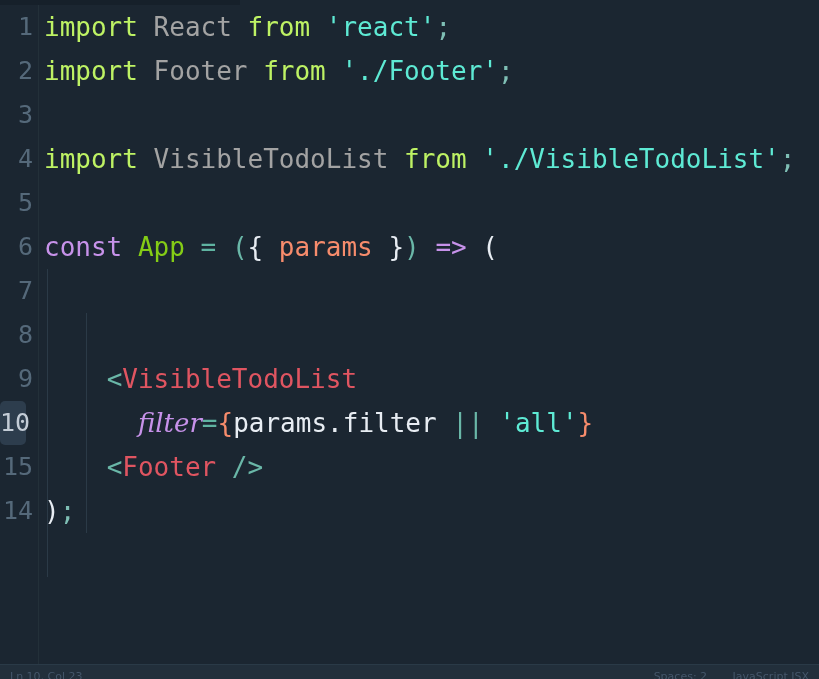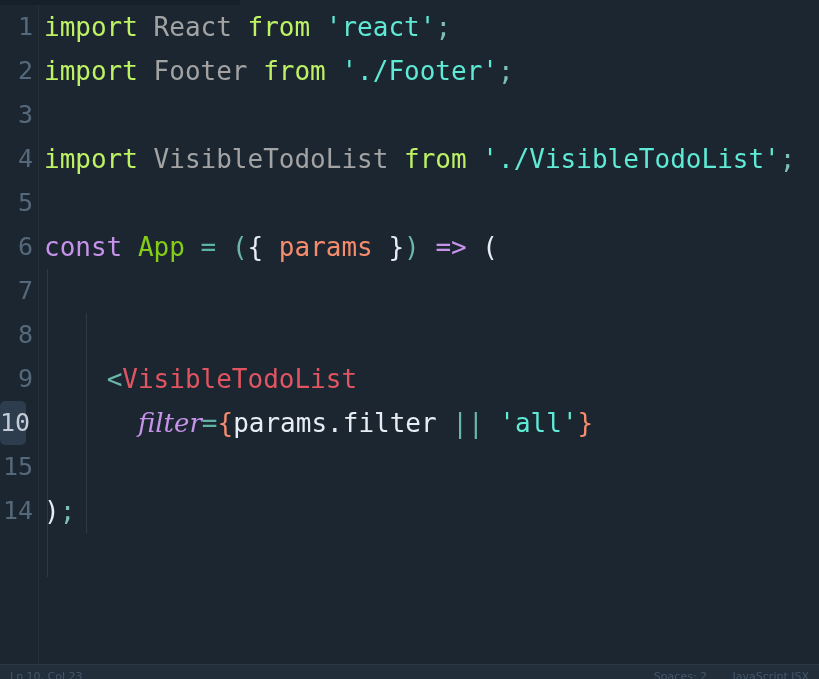--- a/index.html
+++ b/index.html
@@ -97,21 +97,21 @@
         <div class="row"><span class="ln">1</span><span class="code"><span class="t-kw">import</span><span class="t-id"> </span><span class="t-id">React</span><span class="t-id"> </span><span class="t-kw">from</span><span class="t-id"> </span><span class="t-str">'react'</span><span class="t-punc">;</span></span></div>
         <div class="row"><span class="ln">2</span><span class="code"><span class="t-kw">import</span><span class="t-id"> </span><span class="t-id">Footer</span><span class="t-id"> </span><span class="t-kw">from</span><span class="t-id"> </span><span class="t-str">'./Footer'</span><span class="t-punc">;</span></span></div>
         <div class="row"><span class="ln">3</span></div>
         <div class="row"><span class="ln">4</span><span class="code"><span class="t-kw">import</span><span class="t-id"> </span><span class="t-id">VisibleTodoList</span><span class="t-id"> </span><span class="t-kw">from</span><span class="t-id"> </span><span class="t-str">'./VisibleTodoList'</span><span class="t-punc">;</span></span></div>
         <div class="row"><span class="ln">5</span><span class="code"></span></div>
         <div class="row"><span class="ln">6</span><span class="code"><span class="t-const">const</span><span class="t-id"> </span><span class="t-fn">App</span><span class="t-id"> </span><span class="t-eq">=</span><span class="t-id"> </span><span class="t-brack">(</span><span class="t-white">{</span><span class="t-id"> </span><span class="t-param">params</span><span class="t-id"> </span><span class="t-white">}</span><span class="t-brack">)</span><span class="t-id"> </span><span class="t-op">=&gt;</span><span class="t-id"> </span><span class="t-white">(</span></span></div>
         <div class="row"><span class="ln">7</span></div>
         <div class="row"><span class="ln">8</span></div>
         <div class="row"><span class="ln">9</span><span class="code"><span class="t-id">    </span><span class="t-brack">&lt;</span><span class="t-tag">VisibleTodoList</span></span></div>
         <div class="row active"><span class="ln">10</span><span class="code"><span class="t-id">      </span><span class="t-attr">filter</span><span class="t-eq">=</span><span class="t-brace">{</span><span class="t-white">params</span><span class="t-white">.</span><span class="t-white">filter</span><span class="t-id"> </span><span class="t-brack">||</span><span class="t-id"> </span><span class="t-str">'all'</span><span class="t-brace">}</span></span></div>
-        <div class="row"><span class="ln">15</span></div>
+        <div class="row"><span class="ln">15</span><span class="code"><span class="t-id">    </span><span class="t-brack">&lt;</span><span class="t-tag">Footer</span><span class="t-id"> </span><span class="t-brack">/&gt;</span></span></div>
         <div class="row"><span class="ln">14</span><span class="code"><span class="t-white">)</span><span class="t-punc">;</span></span></div>
       </div>
   </div>
 
   <div id="statusbar">
     <div class="sb-left">
       <span>Ln 10, Col 23</span>
     </div>
     <div class="sb-right">
       <span class="sb-item">Spaces: 2</span>

